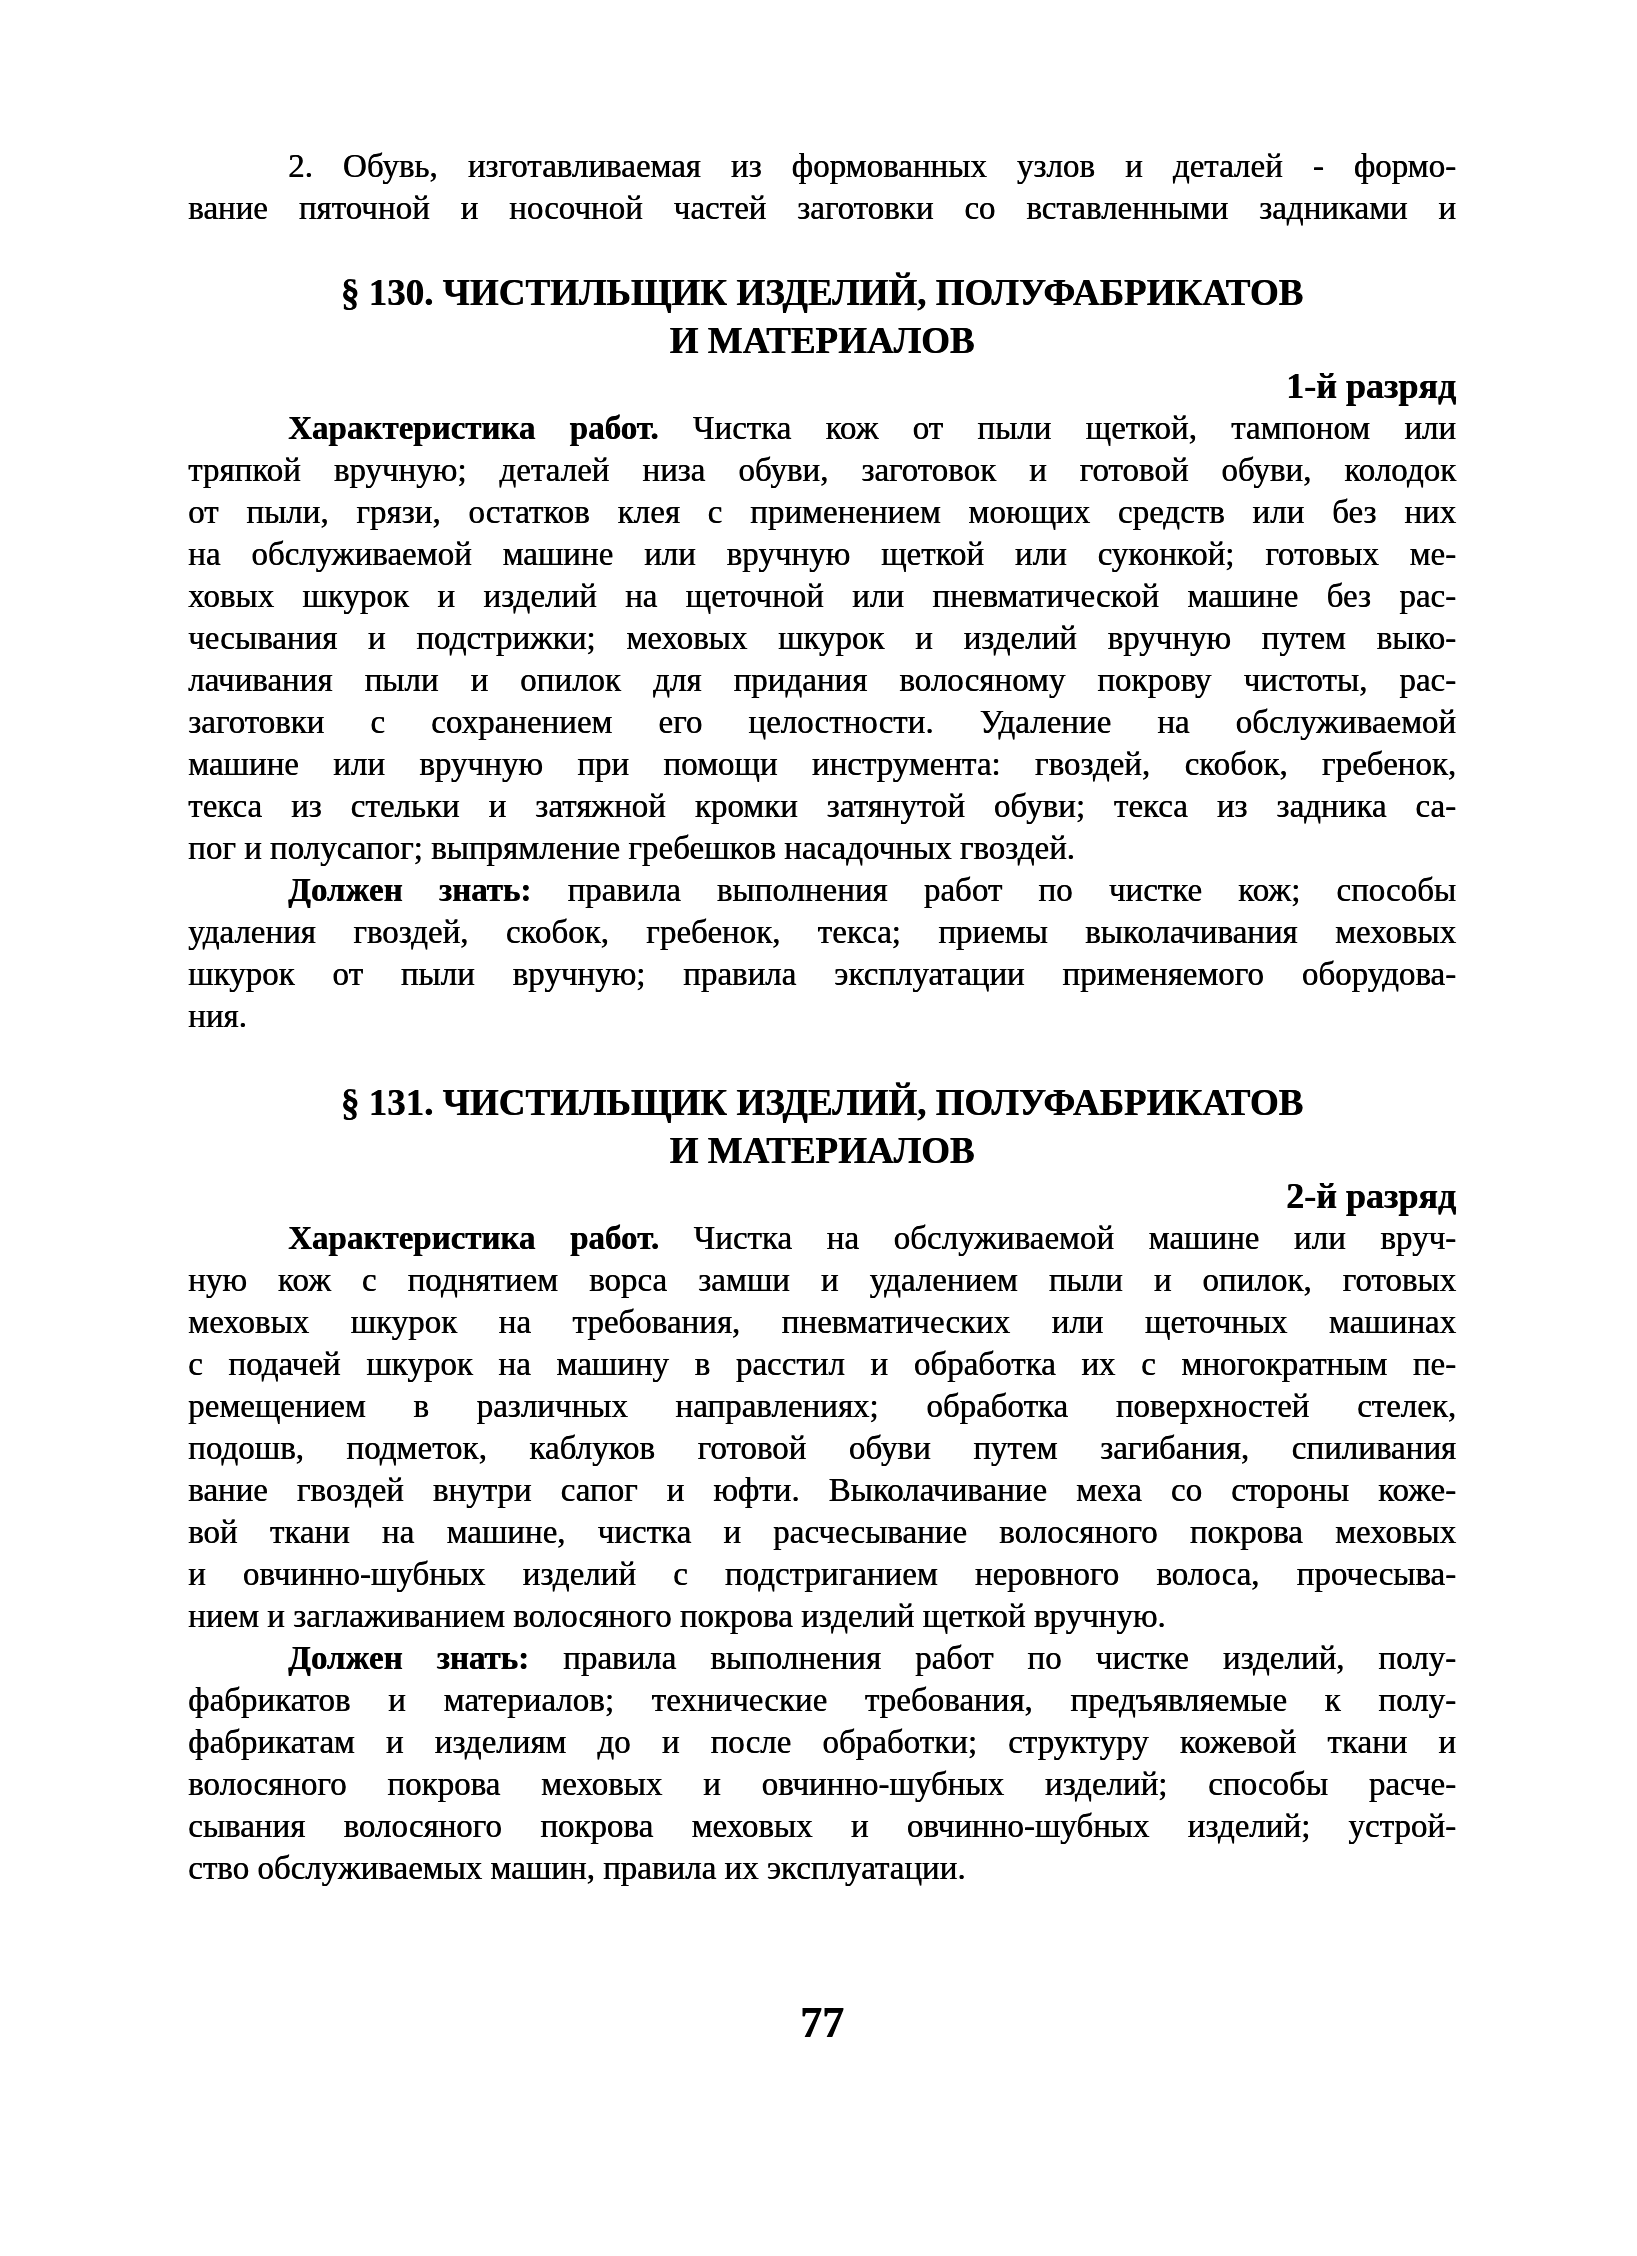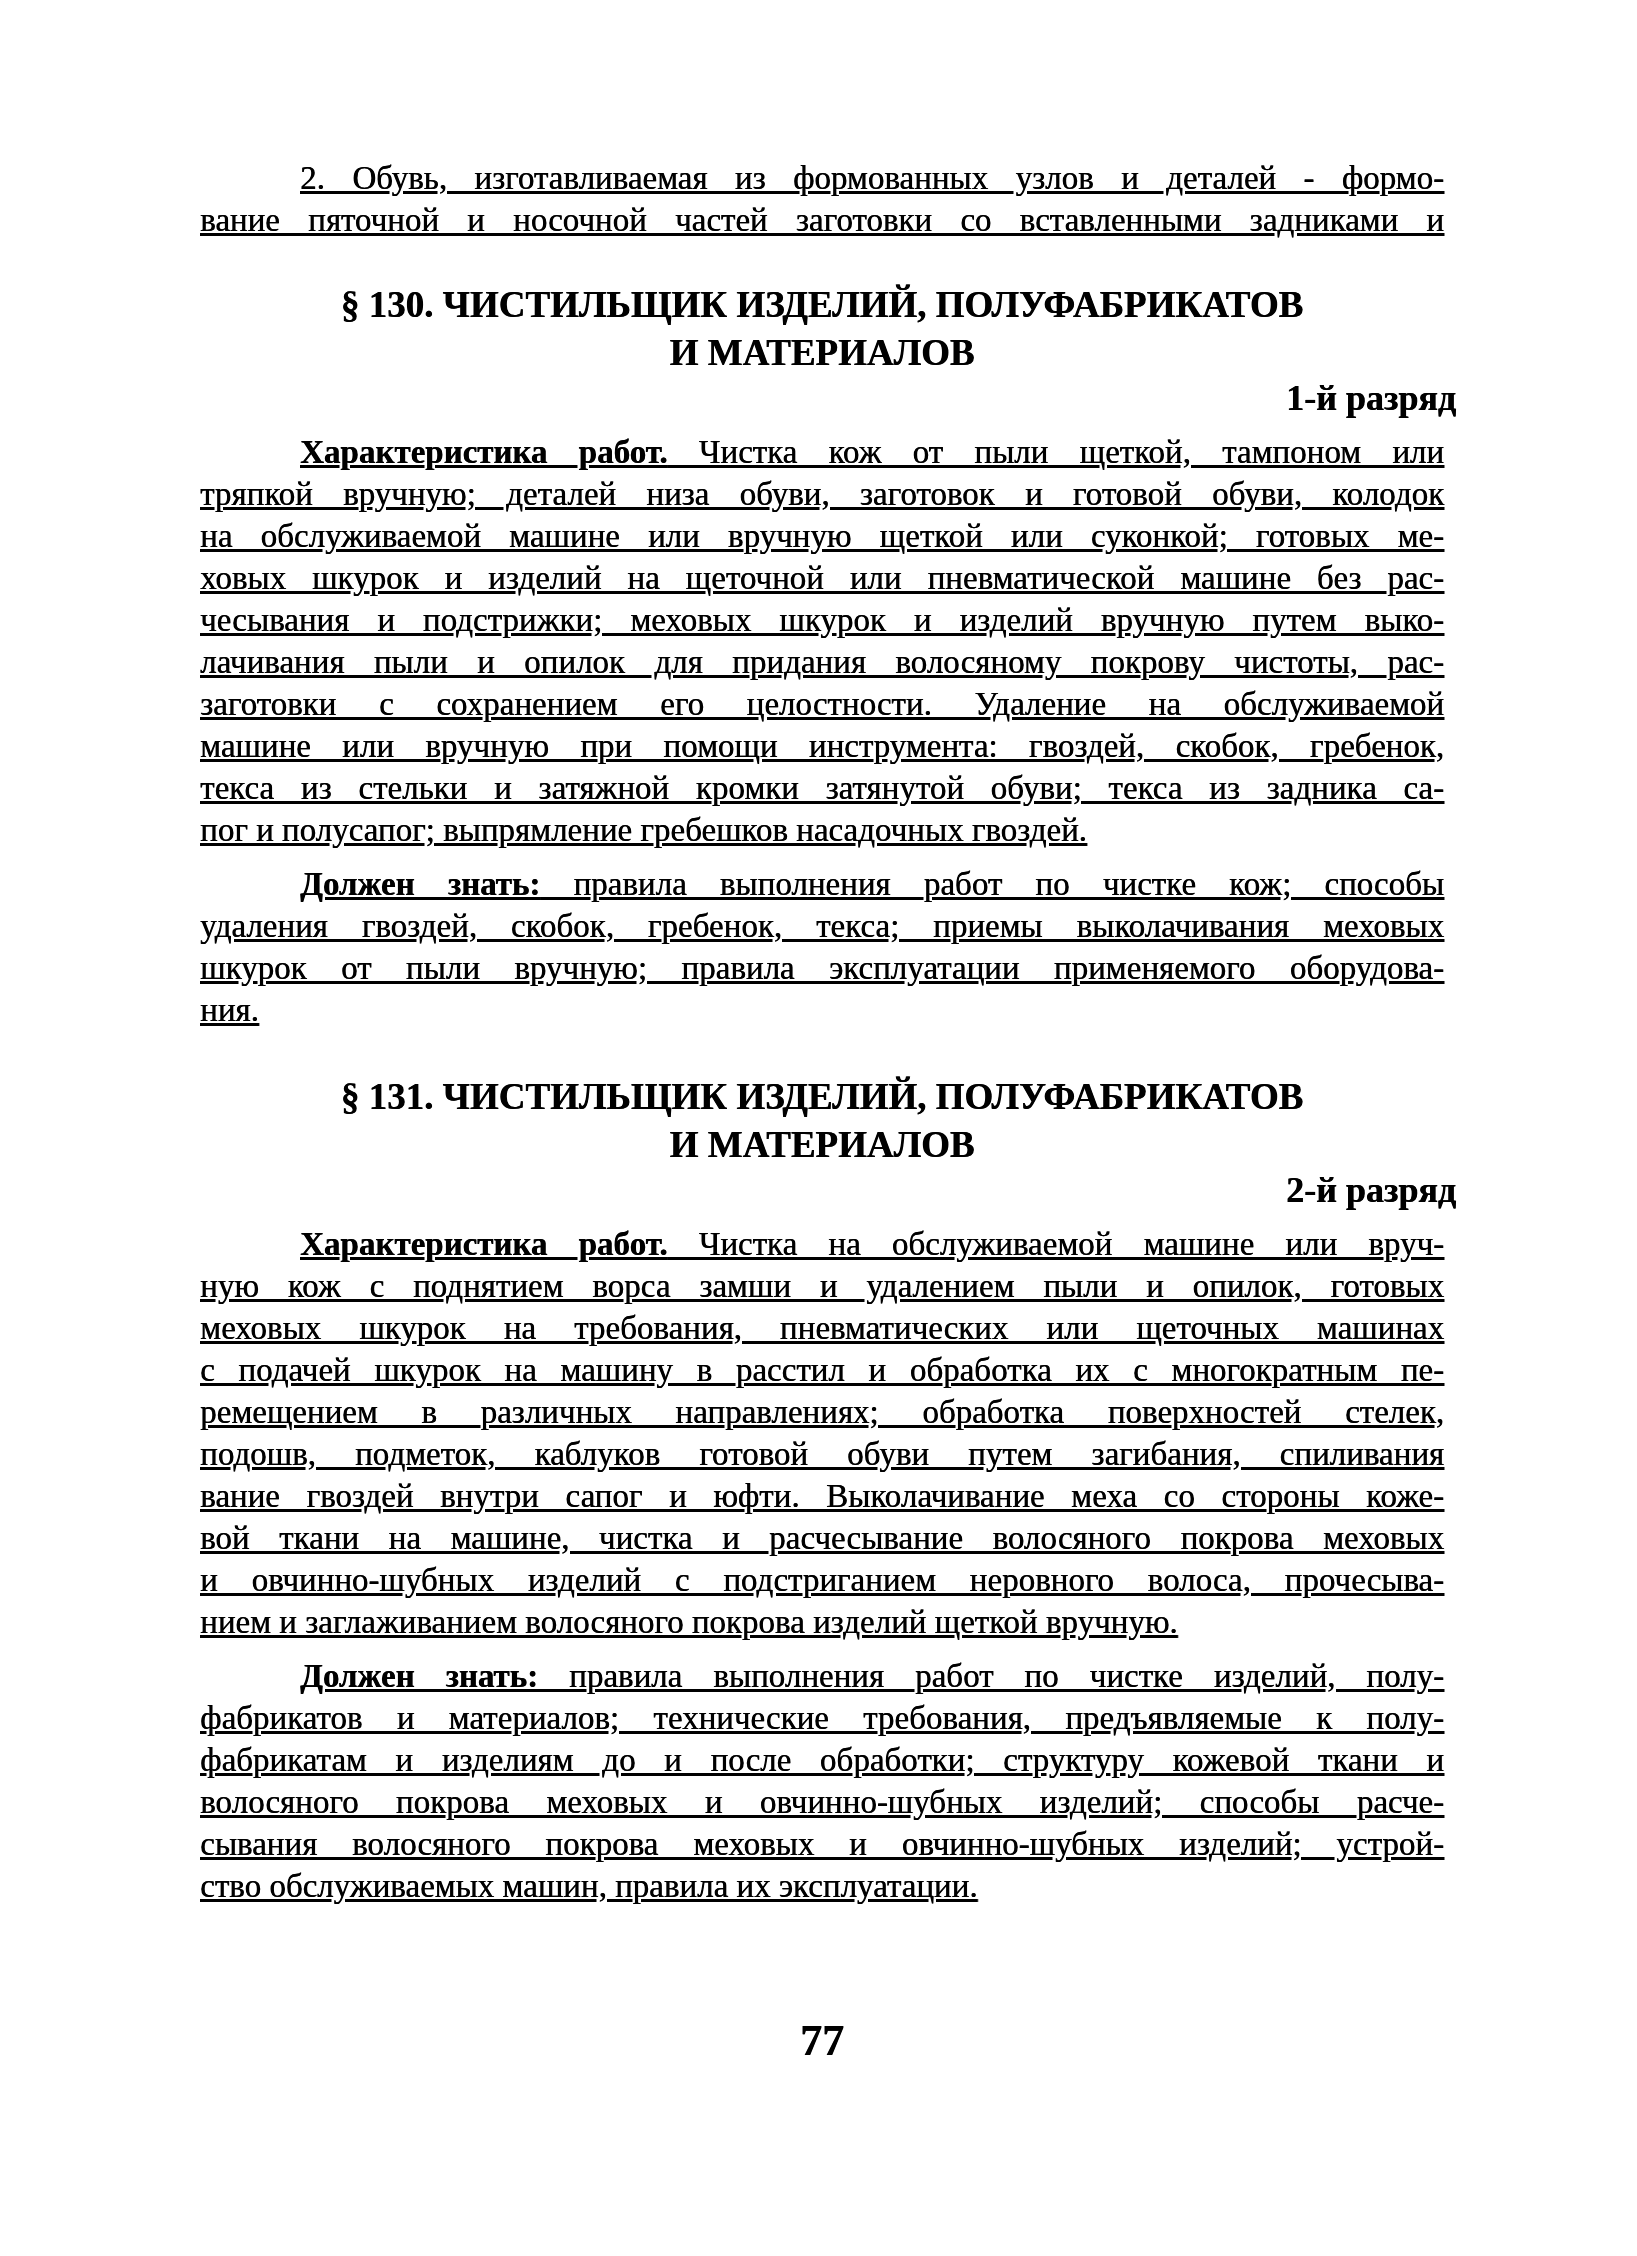--- a/index.html
+++ b/index.html
@@ -13,21 +13,21 @@
     height: 2257px;
     background: #ffffff;
     color: #000000;
     font-family: "Liberation Serif", "DejaVu Serif", serif;
     font-size: 33px;
     box-sizing: border-box;
     padding: 145px 181px 0 188px;
     text-shadow: 0.5px 0 0 #000;
     overflow: hidden;
   }
-  .para { margin: 12px; text-decoration: underline; }
+  .para { margin: 0; }
   .tline {
     line-height: 42px;
     text-align: justify;
     text-align-last: justify;
     white-space: normal;
   }
   .tline.last { text-align-last: left; }
   .tline.indent { text-indent: 100px; }
   .para b { font-weight: bold; }
   .heading {
@@ -63,20 +63,21 @@
       <div class="tline">вание пяточной и носочной частей заготовки со вставленными задниками и</div>
     </div>
 
   <section>
     <h2 class="heading">§ 130. ЧИСТИЛЬЩИК ИЗДЕЛИЙ, ПОЛУФАБРИКАТОВ
 И МАТЕРИАЛОВ</h2>
     <div class="grade">1-й разряд</div>
     <div class="para">
         <div class="tline indent"><b>Характеристика работ.</b> Чистка кож от пыли щеткой, тампоном или</div>
         <div class="tline">тряпкой вручную; деталей низа обуви, заготовок и готовой обуви, колодок</div>
+        <div class="tline">от пыли, грязи, остатков клея с применением моющих средств или без них</div>
         <div class="tline">на обслуживаемой машине или вручную щеткой или суконкой; готовых ме-</div>
         <div class="tline">ховых шкурок и изделий на щеточной или пневматической машине без рас-</div>
         <div class="tline">чесывания и подстрижки; меховых шкурок и изделий вручную путем выко-</div>
         <div class="tline">лачивания пыли и опилок для придания волосяному покрову чистоты, рас-</div>
         <div class="tline">заготовки с сохранением его целостности. Удаление на обслуживаемой</div>
         <div class="tline">машине или вручную при помощи инструмента: гвоздей, скобок, гребенок,</div>
         <div class="tline">текса из стельки и затяжной кромки  затянутой обуви; текса из задника са-</div>
         <div class="tline last">пог и полусапог; выпрямление гребешков насадочных гвоздей.</div>
       </div>
     <div class="para">

